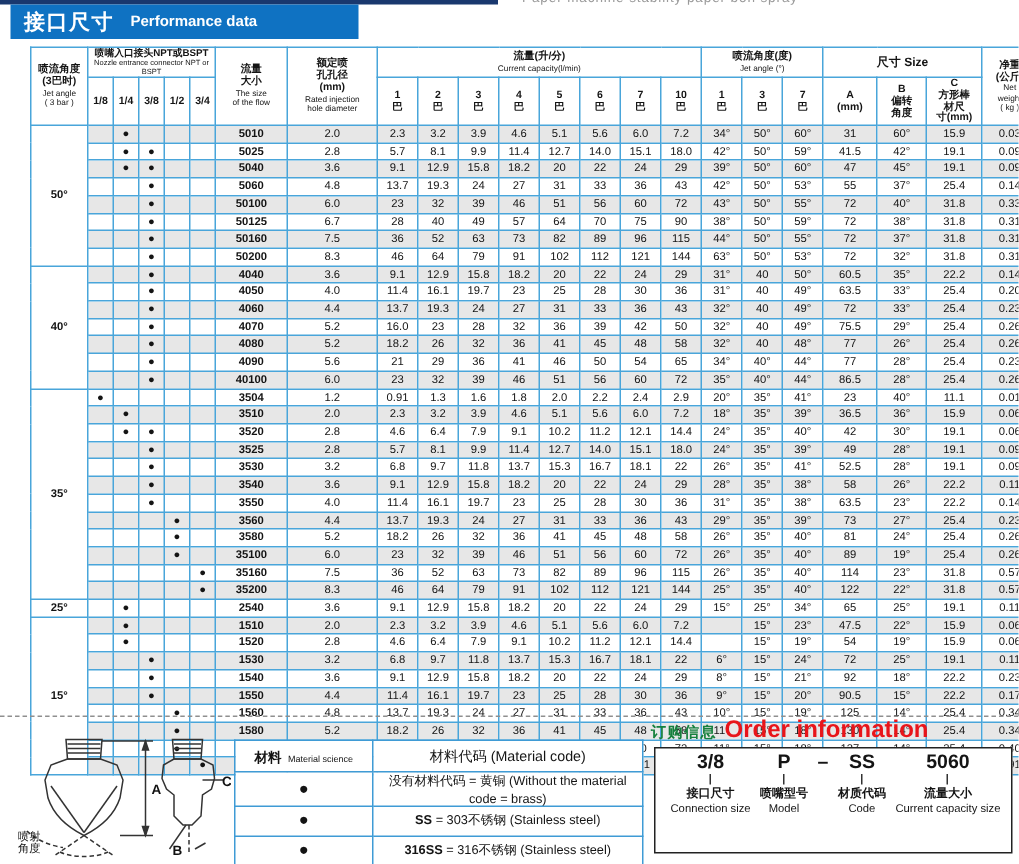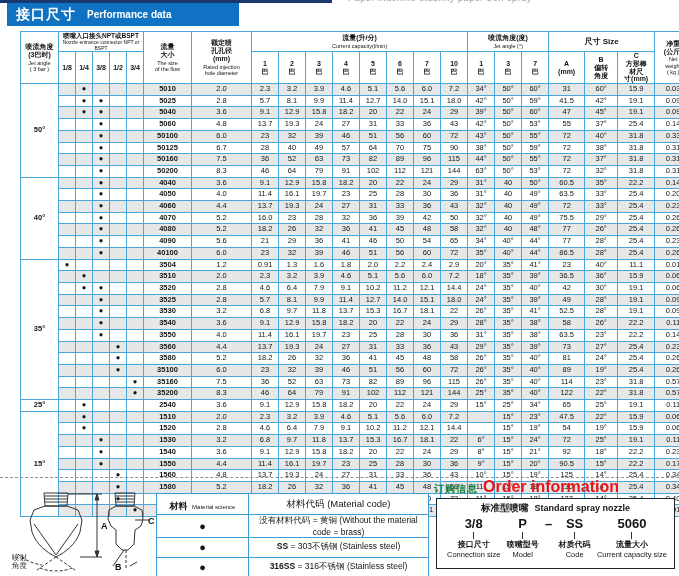--- a/index.html
+++ b/index.html
@@ -1166,24 +1166,20 @@
         <td class="mat-text"><span class="mat-code">316SS</span><span> = 316不锈钢 (Stainless steel)</span></td>
       </tr>
     </tbody>
 </table>
 
 <div class="order-title">
   <span class="zh">订购信息</span>
   <span class="en">Order information</span>
 </div>
 <div class="order-box">
-  <div class="order-box-head">
-    <span class="zh">标准型喷嘴</span>
-    <span class="en">Standard spray nozzle</span>
-  </div>
   <div class="order-row" id="order-row">
       <div class="order-col">
         <div class="order-val">3/8</div>
         <div class="order-tick"></div>
         <div class="order-lzh">接口尺寸</div>
         <div class="order-len">Connection size</div>
       </div>
       <div class="order-col">
         <div class="order-val">P</div>
         <div class="order-tick"></div>

